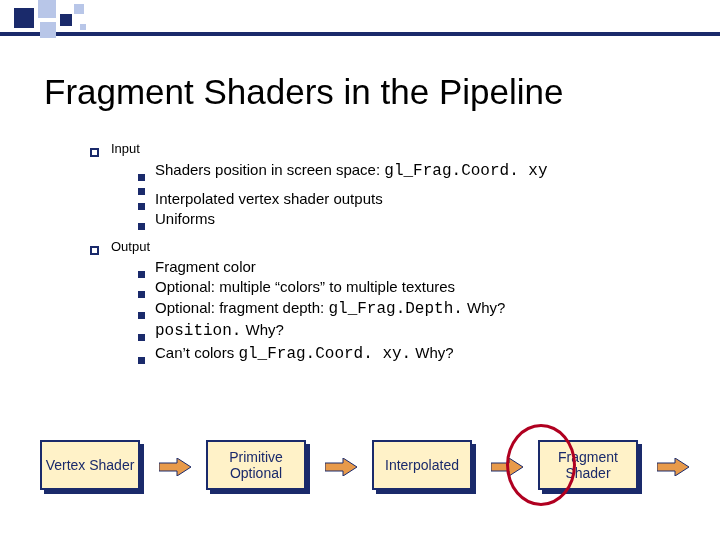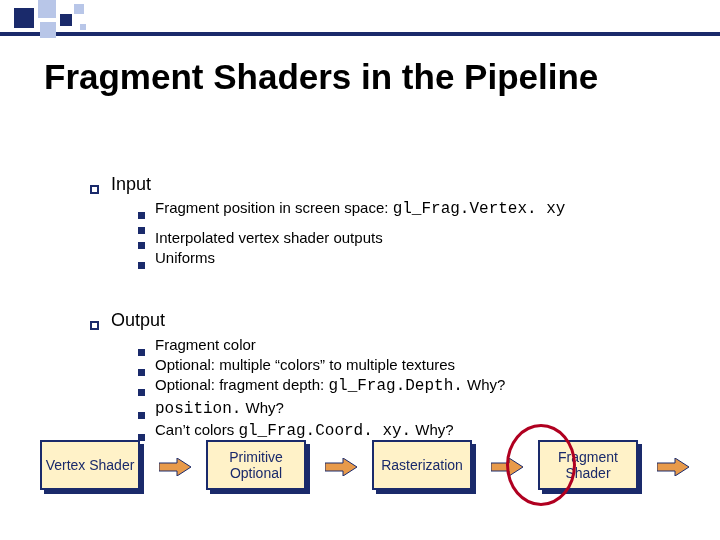--- a/index.html
+++ b/index.html
@@ -22,25 +22,25 @@
     top: 32px;
     left: 0;
     width: 720px;
     height: 4px;
     background: #1a2a6b;
   }
   .deco-sq { position: absolute; background: #b8c6e8; }
   .deco-sq.dark { background: #1a2a6b; }
   .slide-title {
     position: absolute;
-    top: 57px;
+    top: 72px;
     left: 44px;
     font-size: 35px;
     color: #000;
-    font-weight: 700;
+    font-weight: 400;
   }
   .content {
     position: absolute;
     top: 140px;
     left: 90px;
     width: 580px;
     font-size: 16px;
     line-height: 1.35;
   }
   .section-row {
@@ -49,21 +49,21 @@
     gap: 12px;
     margin-bottom: 2px;
   }
   .section-row .hollow-bullet {
     width: 9px; height: 9px;
     border: 2px solid #1a2a6b;
     flex-shrink: 0;
     position: relative;
     top: 4px;
   }
-  .section-label { font-size: 18px; margin-top: 32px; }
+  .section-label { font-size: 13px; }
   .sub-list {
     margin-left: 48px;
     margin-bottom: 8px;
   }
   .sub-row {
     display: flex;
     align-items: baseline;
     gap: 10px;
   }
   .sub-row .solid-bullet {
@@ -142,21 +142,21 @@
 <h1 class="slide-title">Fragment Shaders in the Pipeline</h1>
 
 <div class="content" id="content-root">
     <div class="section-row">
       <div class="hollow-bullet"></div>
       <div class="section-label">Input</div>
     </div>
     <div class="sub-list">
       <div class="sub-row">
         <div class="solid-bullet"></div>
-        <div class="sub-text"><span>Fragment position in screen space: </span><span class="code">gl_Frag.Vertex. xy</span></div>
+        <div class="sub-text"><span>Shaders position in screen space: </span><span class="code">gl_Frag.Coord. xy</span></div>
       </div>
       <div class="sub-row">
         <div class="solid-bullet"></div>
       </div>
       <div class="sub-row">
         <div class="solid-bullet"></div>
         <div class="sub-text"><span>Interpolated vertex shader outputs</span></div>
       </div>
       <div class="sub-row">
         <div class="solid-bullet"></div>
@@ -201,21 +201,21 @@
       </svg></div>
     <div class="stage">
       <div class="stage-shadow"></div>
       <div class="stage-box">Primitive Optional</div>
     </div>
     <div class="arrow"><svg viewBox="0 0 32 18">
         <path d="M0 5 L18 5 L18 0 L32 9 L18 18 L18 13 L0 13 Z" fill="#e89a4a" stroke="#1a2a6b" stroke-width="1"></path>
       </svg></div>
     <div class="stage">
       <div class="stage-shadow"></div>
-      <div class="stage-box">Rasterization</div>
+      <div class="stage-box">Interpolated</div>
     </div>
     <div class="arrow"><svg viewBox="0 0 32 18">
         <path d="M0 5 L18 5 L18 0 L32 9 L18 18 L18 13 L0 13 Z" fill="#e89a4a" stroke="#1a2a6b" stroke-width="1"></path>
       </svg></div>
     <div class="stage">
       <div class="stage-shadow"></div>
       <div class="stage-box">Fragment Shader</div>
       <div class="highlight-circle" style="top: -16px; left: -32px;"></div>
     </div>
     <div class="arrow"><svg viewBox="0 0 32 18">

